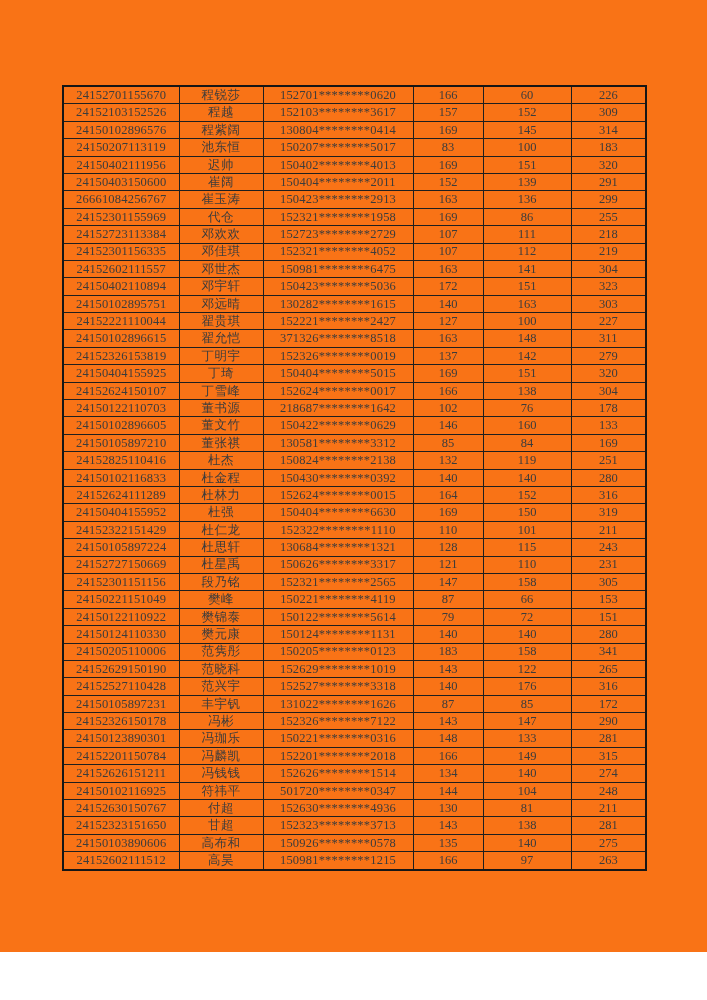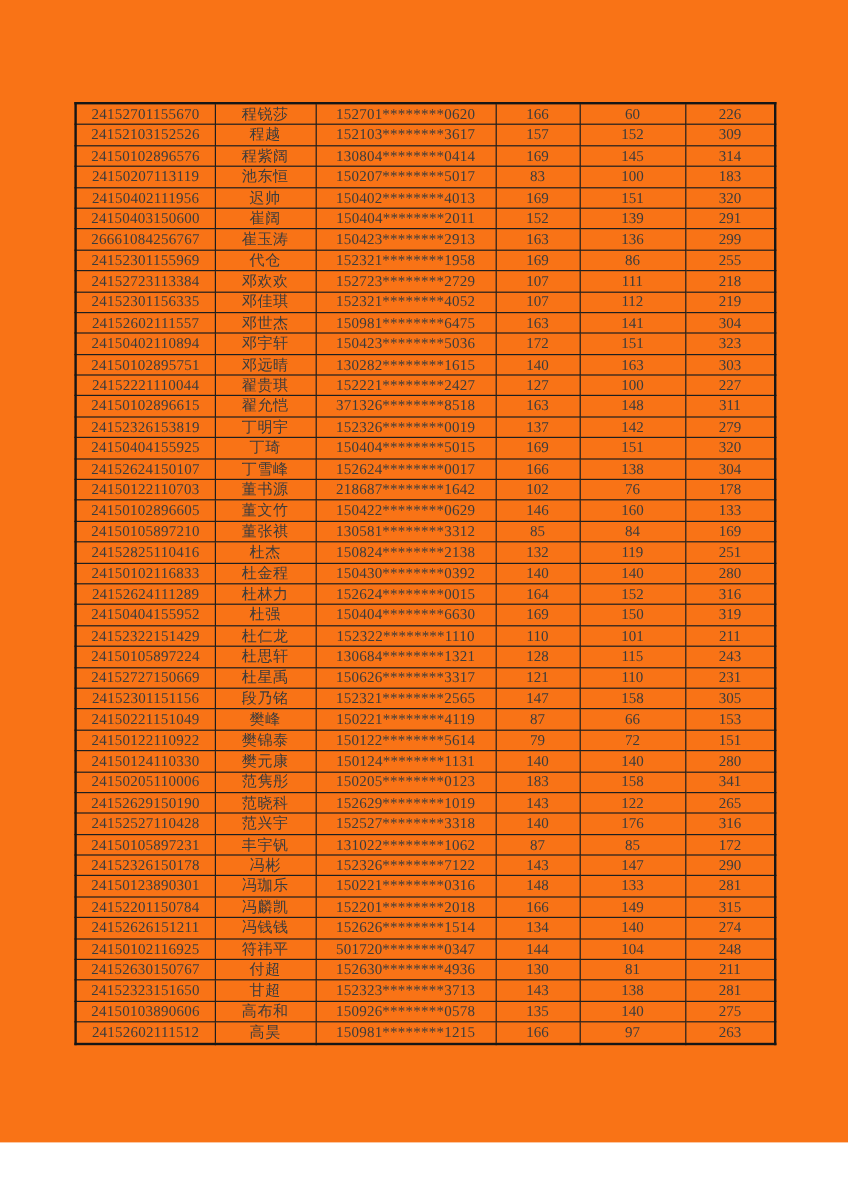--- a/index.html
+++ b/index.html
@@ -341,21 +341,21 @@
           <td class="col-reg">24152527110428</td>
           <td class="col-name">范兴宇</td>
           <td class="col-id">152527********3318</td>
           <td class="col-score1">140</td>
           <td class="col-score2">176</td>
           <td class="col-total">316</td>
         </tr>
         <tr>
           <td class="col-reg">24150105897231</td>
           <td class="col-name">丰宇钒</td>
-          <td class="col-id">131022********1062</td>
+          <td class="col-id">131022********1626</td>
           <td class="col-score1">87</td>
           <td class="col-score2">85</td>
           <td class="col-total">172</td>
         </tr>
         <tr>
           <td class="col-reg">24152326150178</td>
           <td class="col-name">冯彬</td>
           <td class="col-id">152326********7122</td>
           <td class="col-score1">143</td>
           <td class="col-score2">147</td>

